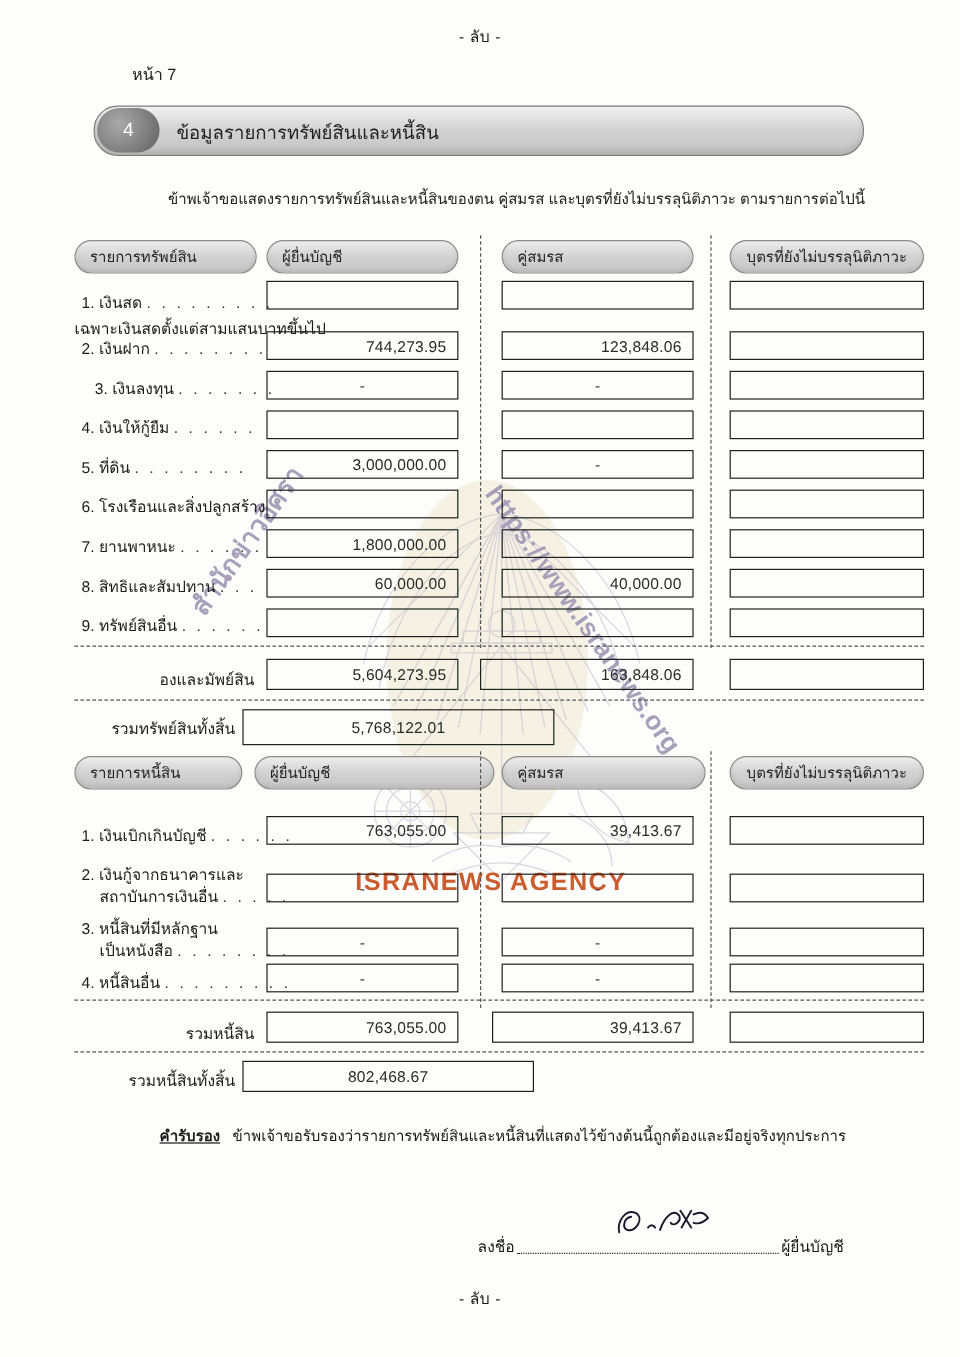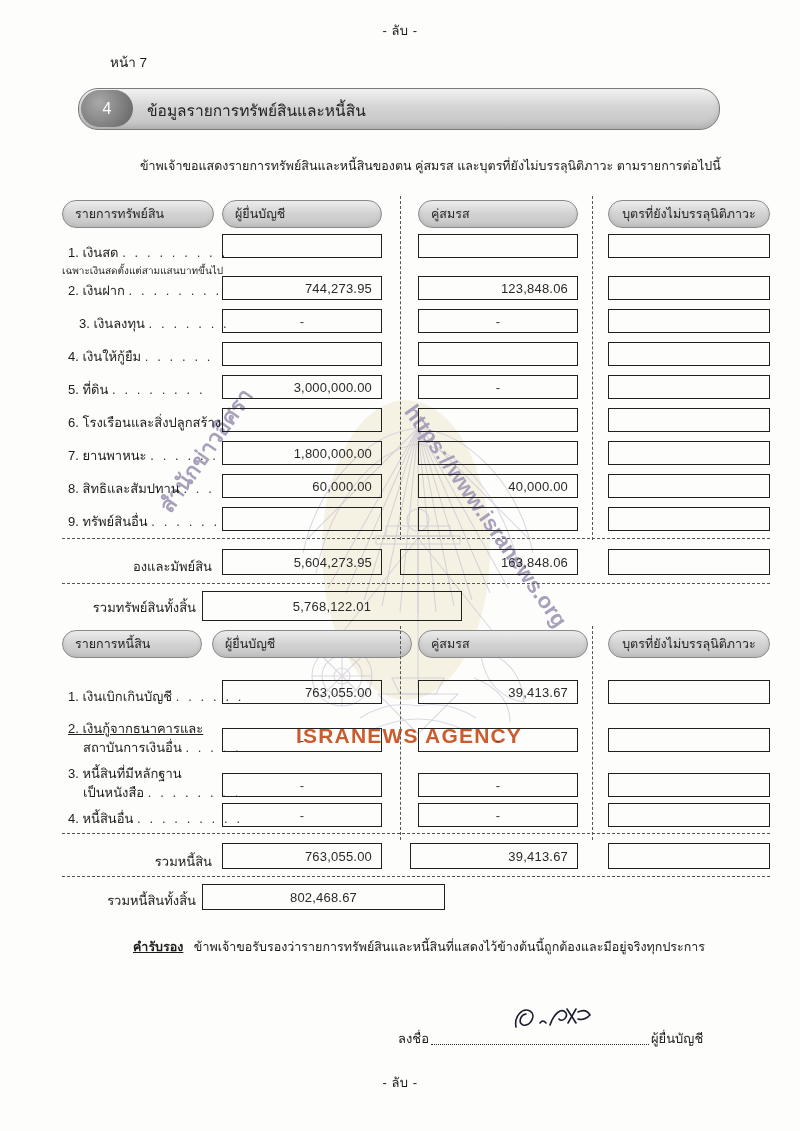--- a/index.html
+++ b/index.html
@@ -184,21 +184,21 @@
     color: #3a3a3a;
   }
 
   .rowlabel {
     position: absolute;
     font-size: 13px;
     color: #1d1d1d;
     white-space: nowrap;
   }
   .rowlabel.small {
-    font-size: 10px;
+    font-size: 13px;
   }
   .rowlabel .dots {
     letter-spacing: 2.6px;
     color: #333;
   }
 
   .totlabel {
     position: absolute;
     font-size: 13px;
     text-align: right;
@@ -434,21 +434,21 @@
 
     <div class="rowlabel" style="left:68px; top:686px;">
       <span>1.</span>
       <span>เงินเบิกเกินบัญชี</span>
       <span class="dots">. . . . . .</span>
     </div>
     <div class="box" style="left:222px; top:680px; width:160px; height:24px;">763,055.00</div>
     <div class="box" style="left:418px; top:680px; width:160px; height:24px;">39,413.67</div>
     <div class="box" style="left:608px; top:680px; width:162px; height:24px;"></div>
 
-    <div class="rowlabel" style="left:68px; top:718px;text-decoration:underline;">
+    <div class="rowlabel" style="left:68px; top:718px;">
       <span>2.</span>
       <span>เงินกู้จากธนาคารและ</span>
     </div>
     <div class="rowlabel" style="left:83px; top:737px;">
       <span>สถาบันการเงินอื่น</span>
       <span class="dots">. . . . .</span>
     </div>
     <div class="box dash" style="left:222px; top:728px; width:160px; height:24px;">-</div>
     <div class="box dash" style="left:418px; top:728px; width:160px; height:24px;">-</div>
     <div class="box" style="left:608px; top:728px; width:162px; height:24px;"></div>

